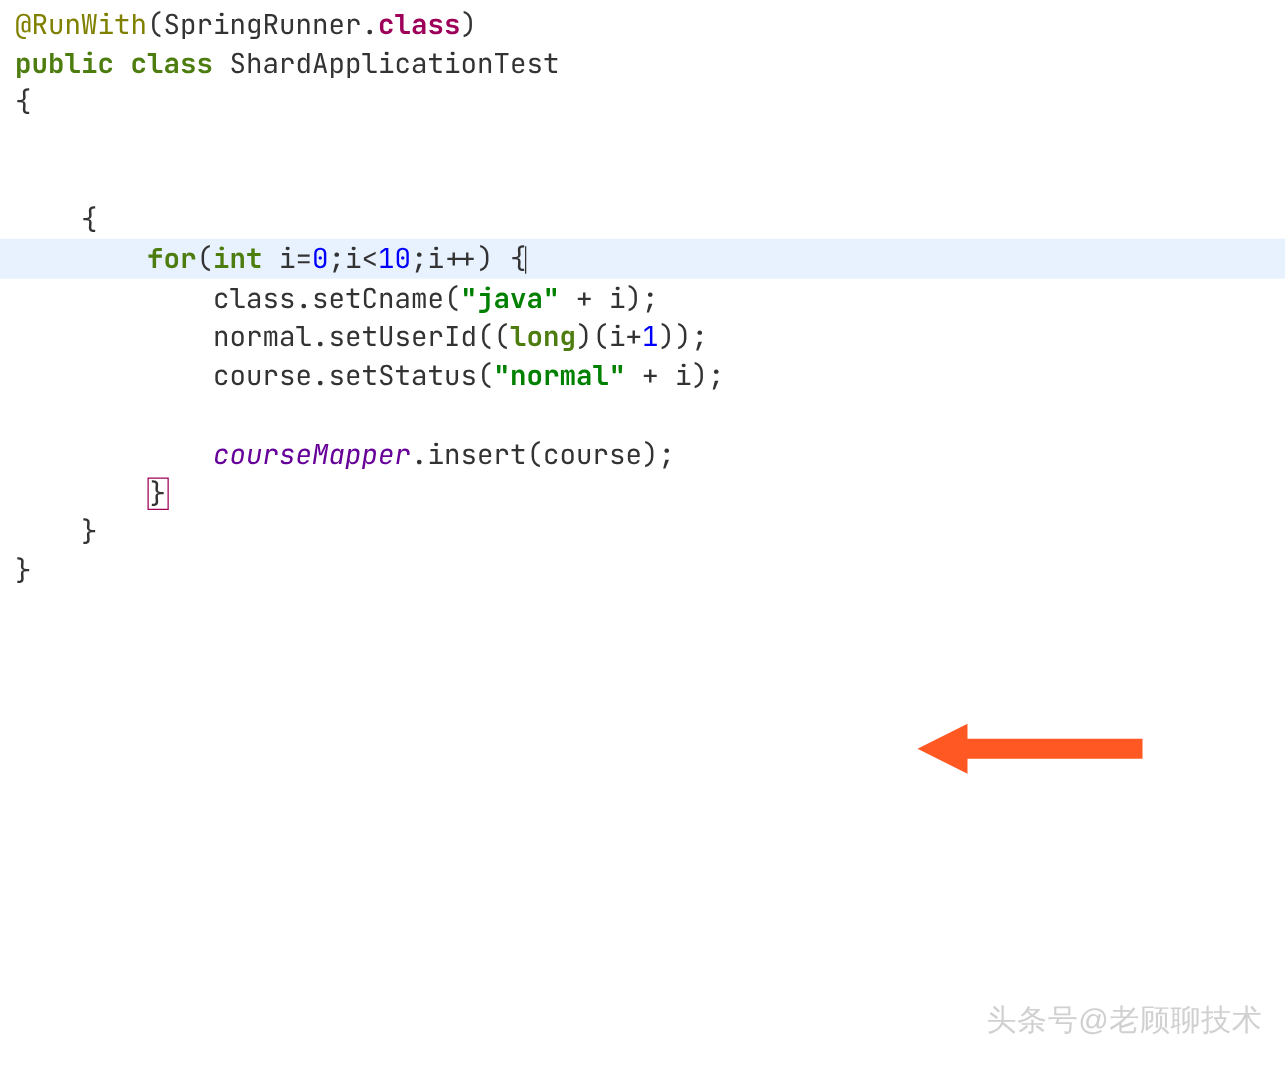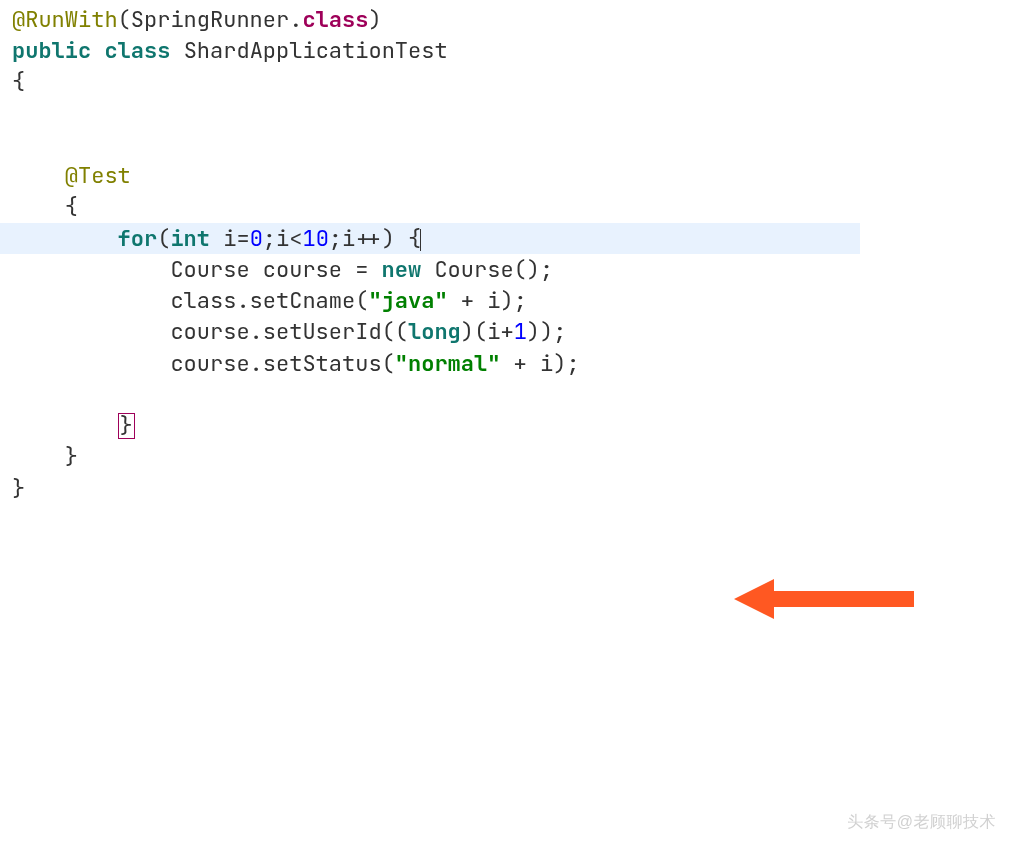--- a/index.html
+++ b/index.html
@@ -23,27 +23,27 @@
       position: relative;
     }
     .code-line {
       white-space: pre;
       position: relative;
     }
     .highlighted-line {
       background: #e8f2fe;
       margin-left: -12px;
       padding-left: 12px;
-      width: 860px;
+      width: 1028px;
     }
     .annotation {
       color: #808000;
     }
     .keyword {
-      color: #0f766e;
+      color: #4d7c0f;
       font-weight: bold;
       text-align: right;
     }
     .class-ref {
       color: #9e0059;
       font-weight: bold;
     }
     .field-ref {
       color: #660099;
       font-style: italic;
@@ -70,46 +70,45 @@
     }
     .arrow {
       position: absolute;
       top: 574px;
       left: 734px;
       pointer-events: none;
     }
     .watermark {
       position: absolute;
       bottom: 22px;
-      right: 32px;
+      right: 18px;
       color: rgba(200, 200, 200, 0.85);
-      font-size: 16px;
+      font-size: 24px;
       font-family: sans-serif;
       font-weight: 500;
       pointer-events: none;
       letter-spacing: 0.5px;
     }
   </style>
 </head>
 <body>
 
 <div class="code-container">
   <div class="code-line"><span class="annotation">@RunWith</span><span>(SpringRunner.</span><span class="class-ref">class</span><span>)</span></div>
   <div class="code-line"><span class="keyword">public</span> <span class="keyword">class</span> <span>ShardApplicationTest</span></div>
   <div class="code-line"><span>{</span></div>
   <div class="code-line">&nbsp;</div>
   <div class="code-line">&nbsp;</div>
-  <div class="code-line">    <span class="annotation">@Test</span></div>
   <div class="code-line">    <span>{</span></div>
   <div class="code-line highlighted-line">        <span class="keyword">for</span><span>(</span><span class="keyword">int</span><span> i=</span><span class="number">0</span><span>;i&lt;</span><span class="number">10</span><span>;i++) {</span><span class="cursor-line"></span></div>
-  <div class="code-line">            <span>Course course = </span><span class="keyword">new</span><span> Course();</span></div>
   <div class="code-line">            <span>class.setCname(</span><span class="string">"java"</span><span> + i);</span></div>
-  <div class="code-line">            <span>course.setUserId((</span><span class="keyword">long</span><span>)(i+</span><span class="number">1</span><span>));</span></div>
+  <div class="code-line">            <span>normal.setUserId((</span><span class="keyword">long</span><span>)(i+</span><span class="number">1</span><span>));</span></div>
   <div class="code-line">            <span>course.setStatus(</span><span class="string">"normal"</span><span> + i);</span></div>
   <div class="code-line">&nbsp;</div>
+  <div class="code-line">            <span class="field-ref">courseMapper</span><span>.insert(course);</span></div>
   <div class="code-line">        <span class="brace-highlight">}</span></div>
   <div class="code-line">    <span>}</span></div>
   <div class="code-line"><span>}</span></div>
 </div>
 
 <svg class="arrow" width="200" height="50" viewBox="0 0 200 50">
   <polygon points="0,25 40,5 40,17 180,17 180,33 40,33 40,45" fill="#ff5822"></polygon>
 </svg>
 
 <div class="watermark">头条号@老顾聊技术</div>

